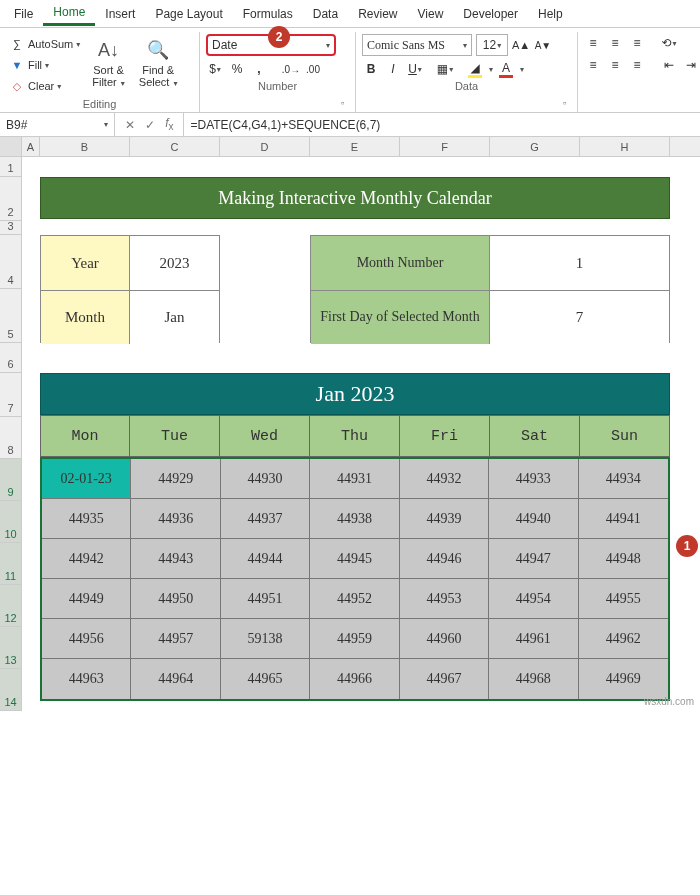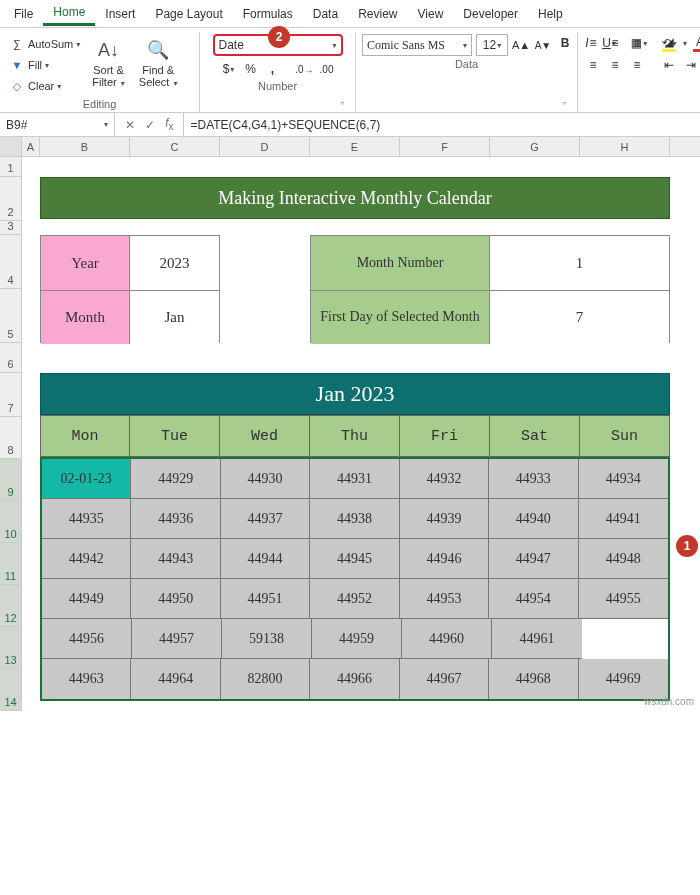--- a/index.html
+++ b/index.html
@@ -59,21 +59,21 @@
 
 .sheet { position: relative; font-family: "Comic Sans MS", cursive; font-size: 14px; }
 
 
 .ws { position: relative; width: 652px; }
 
 .title-banner { position: absolute; left: 18px; top: 20px; width: 630px; height: 42px; background: #4a7c3a; color: #fff; border: 1px solid #2f5a20; display: flex; align-items: center; justify-content: center; font-size: 18px; }
 
 .ym-box { position: absolute; left: 18px; top: 78px; width: 180px; height: 108px; border: 1px solid #888; }
 .ym-row { display: flex; height: 54px; }
-.ym-cell-l { width: 90px; background: #f9a8d4; border-right: 1px solid #888; display: flex; align-items: center; justify-content: center; font-size: 15px; }
+.ym-cell-l { width: 90px; background: #fef9c3; border-right: 1px solid #888; display: flex; align-items: center; justify-content: center; font-size: 15px; }
 .ym-cell-r { width: 90px; background: #fff; display: flex; align-items: center; justify-content: center; font-size: 15px; }
 .ym-row + .ym-row { border-top: 1px solid #888; }
 
 .info-box { position: absolute; left: 288px; top: 78px; width: 360px; height: 108px; border: 1px solid #888; }
 .info-row { display: flex; height: 54px; }
 .info-l { width: 180px; background: #a6cc8e; border-right: 1px solid #888; display: flex; align-items: center; justify-content: center; text-align: center; font-size: 14px; line-height: 1.2; }
 .info-r { width: 180px; background: #fff; display: flex; align-items: center; justify-content: center; font-size: 15px; }
 .info-row + .info-row { border-top: 1px solid #888; }
 
 .cal-title { position: absolute; left: 18px; top: 216px; width: 630px; height: 42px; background: #0d6f6e; color: #fff; display: flex; align-items: center; justify-content: center; font-size: 22px; border: 1px solid #0a5655; }
@@ -145,42 +145,42 @@
       <div class="btn">
         <div class="big-iconbox" style="font-size:18px">🔍</div>
         <span>Find &amp;</span>
         <span><span>Select</span> <span class="caret">▾</span></span>
       </div>
     </div>
     <div class="group-label">Editing</div>
   </div>
 
   <div class="group" style="width:156px">
-    <div class="group-body" style="flex-direction:column;gap:4px;align-items:center">
+    <div class="group-body" style="flex-direction:column;gap:4px;align-items:flex-start">
       <div class="number-format-combo">
         <span>Date</span>
         <span class="caret">▾</span>
       </div>
       <div class="row-parts">
         <span class="mini">$<span class="caret">▾</span></span>
         <span class="mini">%</span>
         <span class="mini">
             <b>,</b>
           </span>
         <span style="width:6px"></span>
         <span class="mini" style="font-size:10px">.0→</span>
         <span class="mini" style="font-size:10px">.00</span>
       </div>
     </div>
     <div class="group-label">Number</div>
     <div class="dialog-launcher">▫</div>
   </div>
 
   <div class="group" style="width:222px">
-    <div class="group-body" style="flex-direction:row;gap:4px">
+    <div class="group-body" style="flex-direction:column;gap:4px">
       <div class="row-parts">
         <div class="font-combo">
           <span>Comic Sans MS</span>
             <span class="caret" style="margin-left:auto">▾</span>
         </div>
         <div class="size-combo">
           <span>12</span>
             <span class="caret">▾</span>
         </div>
         <span class="mini" style="font-size:11px">A▲</span>
@@ -358,25 +358,26 @@
               <div class="cal-cell">44954</div>
               <div class="cal-cell">44955</div>
             </div>
             <div class="cal-row">
               <div class="cal-cell">44956</div>
               <div class="cal-cell">44957</div>
               <div class="cal-cell">59138</div>
               <div class="cal-cell">44959</div>
               <div class="cal-cell">44960</div>
               <div class="cal-cell">44961</div>
+              <div class="cal-cell">44962</div>
             </div>
             <div class="cal-row">
               <div class="cal-cell">44963</div>
               <div class="cal-cell">44964</div>
-              <div class="cal-cell">82800</div>
+              <div class="cal-cell">44965</div>
               <div class="cal-cell">44966</div>
               <div class="cal-cell">44967</div>
               <div class="cal-cell">44968</div>
               <div class="cal-cell">44969</div>
             </div>
           </div>
 
         <div class="callout c1" style="left:654px;top:378px">1</div>
       </div>
     </div>

